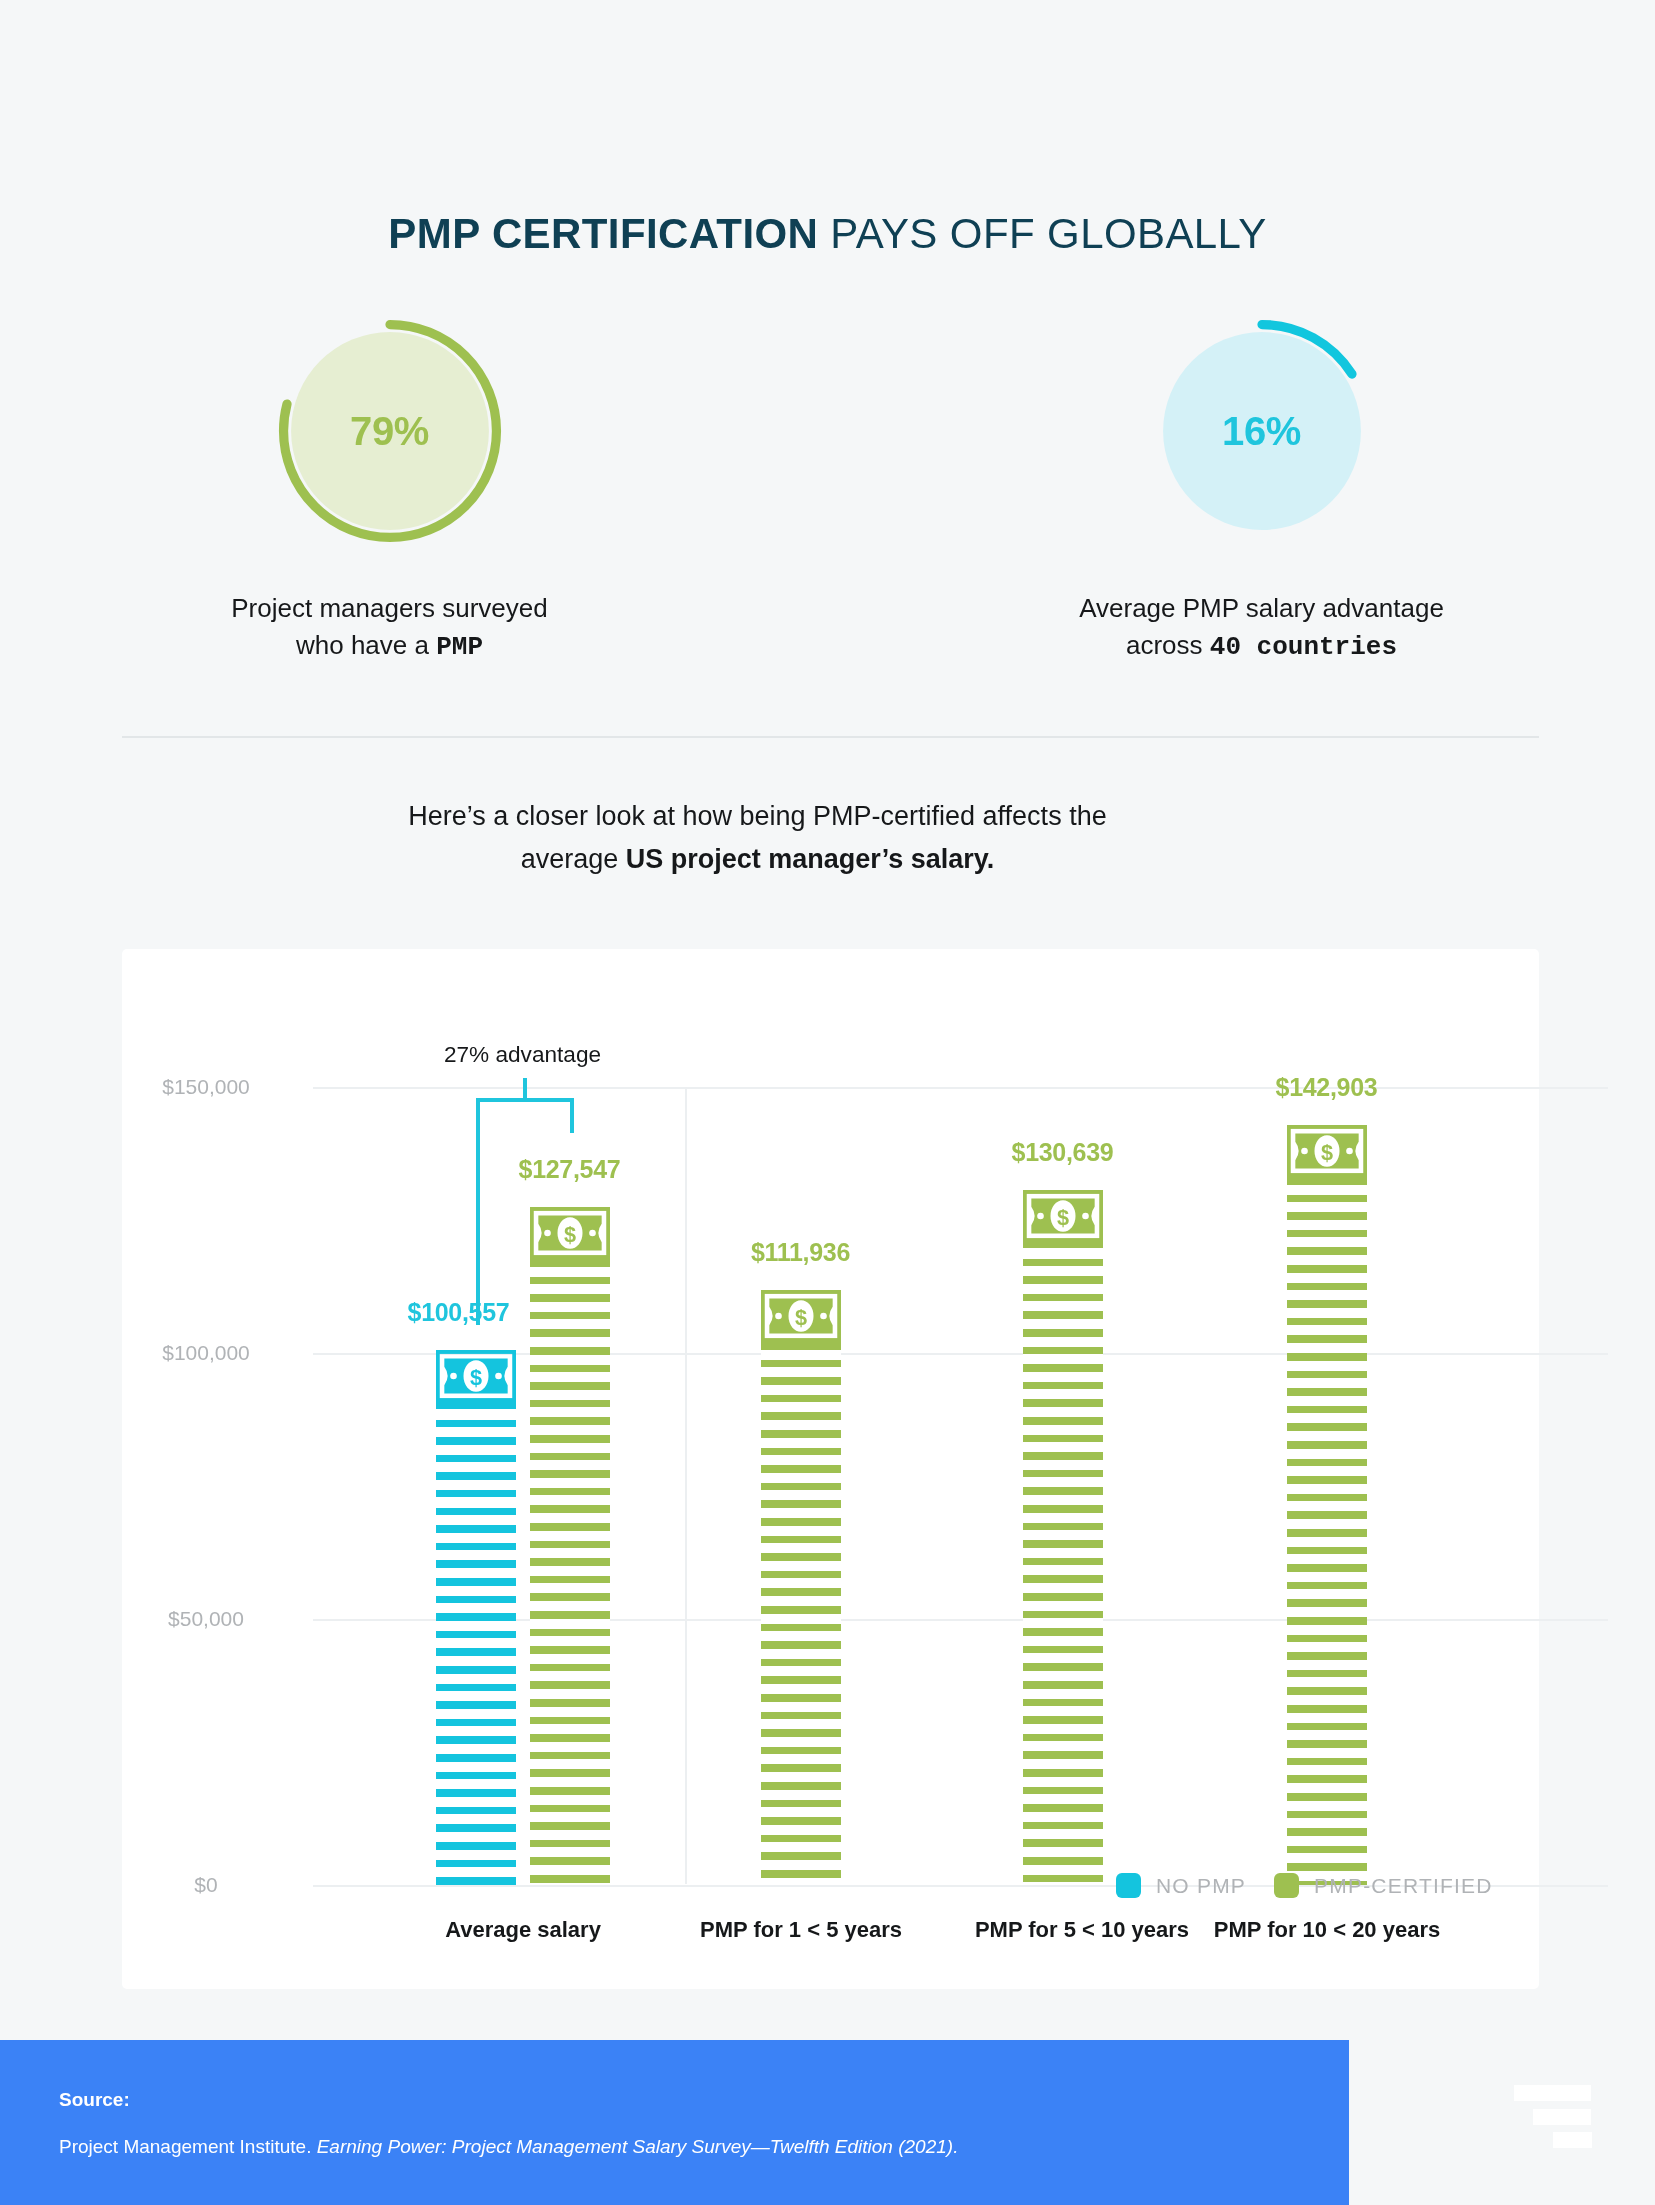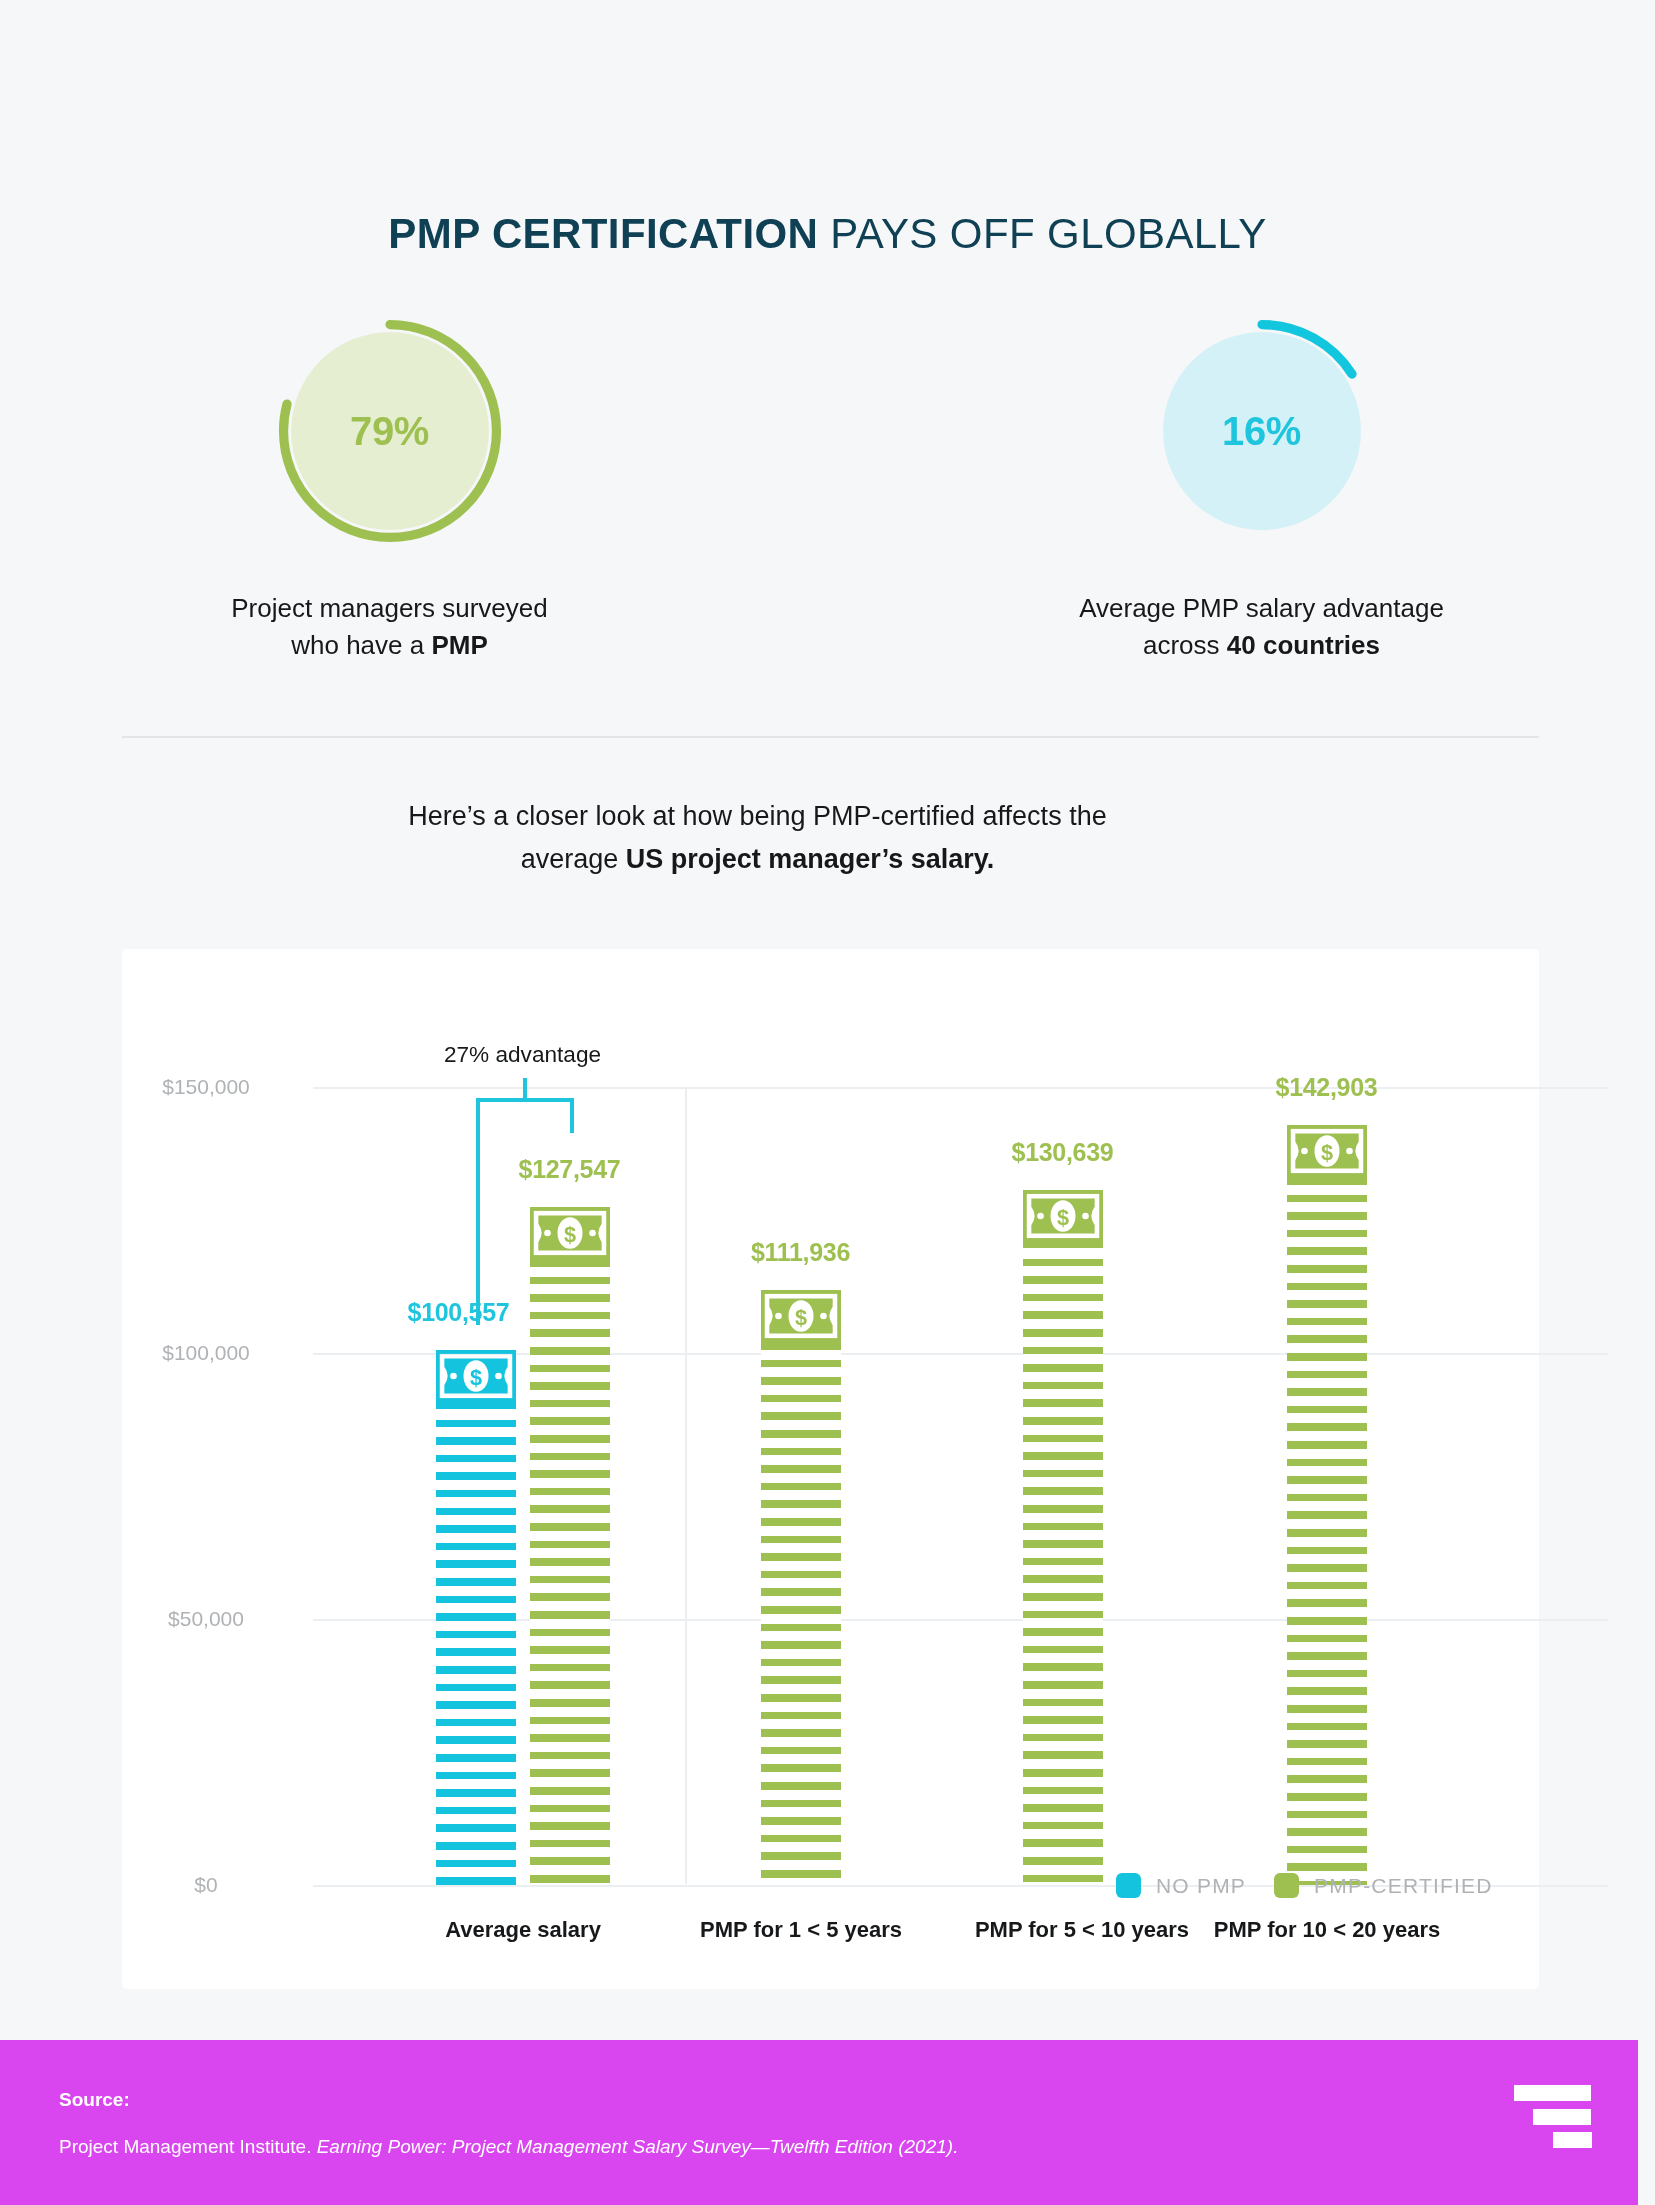--- a/index.html
+++ b/index.html
@@ -53,21 +53,21 @@
     display: flex; align-items: center; justify-content: center;
     font-size: 40px; font-weight: 700; letter-spacing: -0.4px;
   }
   .donut.green .val { color: #9ec050; }
   .donut.blue  .val { color: #1fc5dd; }
 
   .stat-caption {
     margin-top: 45px; font-size: 26px; line-height: 1.42;
     color: #16181a; font-weight: 300;
   }
-  .stat-caption b { font-weight: 700; }
+  .stat-caption b { font-weight: 700; font-family: Liberation Mono, monospace; }
 
   
   .divider {
     position: absolute; left: 122px; top: 736px;
     width: 1417px; height: 1.7px; background: #e2e6e8;
   }
 
   
   .leadin {
     position: absolute; left: 0; top: 795px; width: 1515px;
@@ -148,21 +148,21 @@
   }
   .legend-item { display: flex; align-items: center; gap: 15px; }
   .legend-swatch { width: 25px; height: 25px; border-radius: 5.9px; }
   .legend-text {
     font-size: 21px; letter-spacing: 1.2px; color: #b0b3b6; font-weight: 500;
   }
 
   
   .footer {
     position: absolute; left: 0; top: 2040px;
-    width: 1638px; height: 165px; background: #d946ef;
+    width: 1349px; height: 165px; background: #3b82f6;
   }
   .src-label {
     position: absolute; left: 59px; top: 49px;
     font-size: 19px; font-weight: 700; color: #ffffff;
   }
   .src-text {
     position: absolute; left: 59px; top: 96px;
     font-size: 19px; color: #ffffff; font-weight: 400;
   }
   .src-text i { font-style: italic; }

